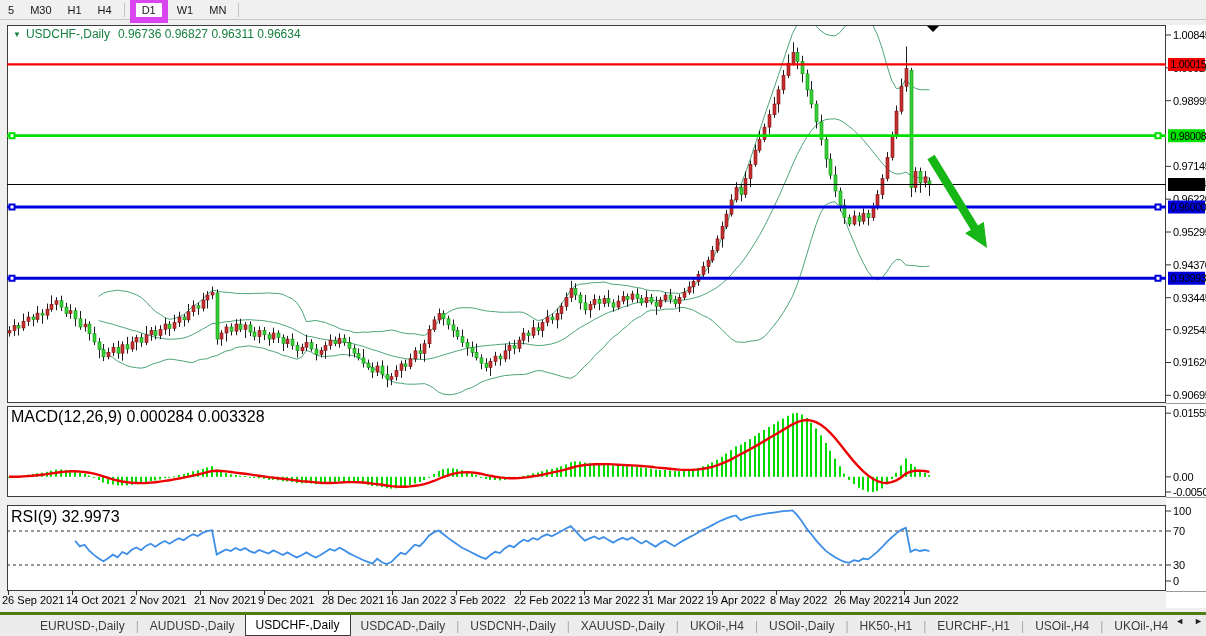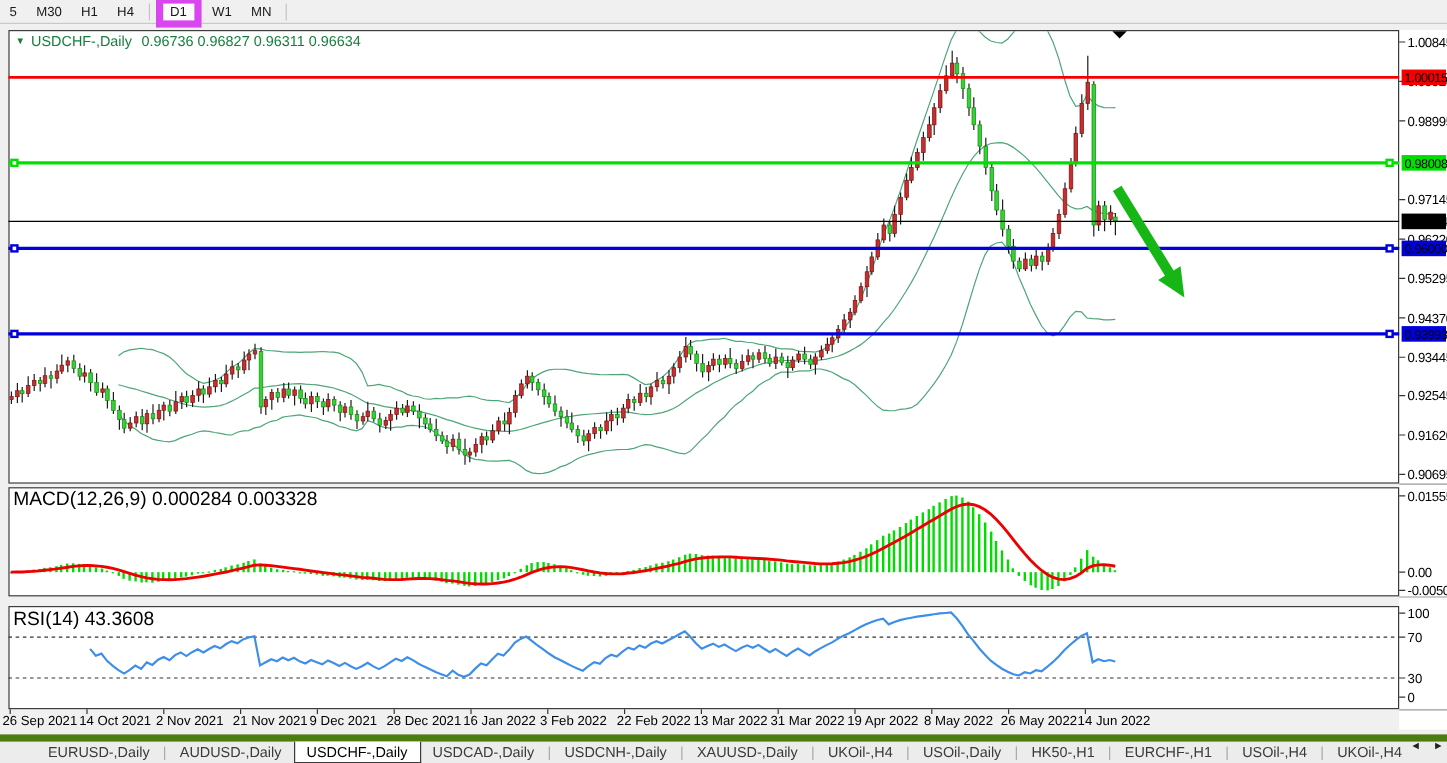--- a/index.html
+++ b/index.html
@@ -9,21 +9,21 @@
   .tf{padding:2px 7px;margin:0 1px;white-space:nowrap}
   .tf.active{background:#fbfbfb;border:6px solid #d946ef;padding:1px 6px}
   .tsep{width:1px;height:14px;background:#c4c4c4;margin:0 4px}
   #chart-svg{position:absolute;top:0;left:0;z-index:1}
   svg text{font-family:"Liberation Sans",sans-serif;fill:#000}
   .chart-header{position:absolute;left:13px;top:27px;font-size:12px;color:#15803d;z-index:4;white-space:nowrap}
   .chart-header .caret{font-size:8px;vertical-align:1px;margin-right:5px}
   .chart-header .ohlc{margin-left:8px}
   .ind-label{position:absolute;left:11px;font-size:16px;color:#000;z-index:4;white-space:nowrap}
   .tabbar{position:absolute;left:0;top:612px;width:1206px;height:24px;background:#ececec;
-    border-top:6px solid #4d7c0f;display:flex;align-items:stretch;font-size:12px;color:#3a3a3a;
+    border-top:3px solid #4d7c0f;display:flex;align-items:stretch;font-size:12px;color:#3a3a3a;
     padding-left:30px;box-sizing:border-box;z-index:6}
   .tab{display:flex;align-items:center;padding:0 10px;white-space:nowrap}
   .tab.active{background:#ffffff;border:1px solid #3a3a3a;border-top:none;color:#000}
   .sep{display:flex;align-items:center;color:#a8a8a8;padding:0 1px}
   .tab-scrolls{position:absolute;right:3px;top:616px;z-index:7;display:flex;gap:10px;font-size:9px;color:#222}
 </style>
 </head>
 <body>
 
 <div class="toolbar" id="toolbar">
@@ -781,22 +781,22 @@
 
   <div class="chart-header">
     <span class="caret">▼</span><span>USDCHF-,Daily</span><span class="ohlc"><span>0.96736</span> <span>0.96827</span> <span>0.96311</span> <span>0.96634</span></span>
   </div>
 
   <div class="ind-label" style="top:408px">
     <span>MACD(12,26,9)</span>
     <span>0.000284 0.003328</span>
   </div>
   <div class="ind-label" style="top:508px">
-    <span>RSI(14)</span>
-    <span>43.3608</span>
+    <span>RSI(9)</span>
+    <span>32.9973</span>
   </div>
 </div>
 
 <div class="tabbar" id="tabbar">
     <span class="tab">EURUSD-,Daily</span>
     <span class="sep">|</span>
     <span class="tab">AUDUSD-,Daily</span>
     <span class="tab active">USDCHF-,Daily</span>
     <span class="tab">USDCAD-,Daily</span>
     <span class="sep">|</span>

